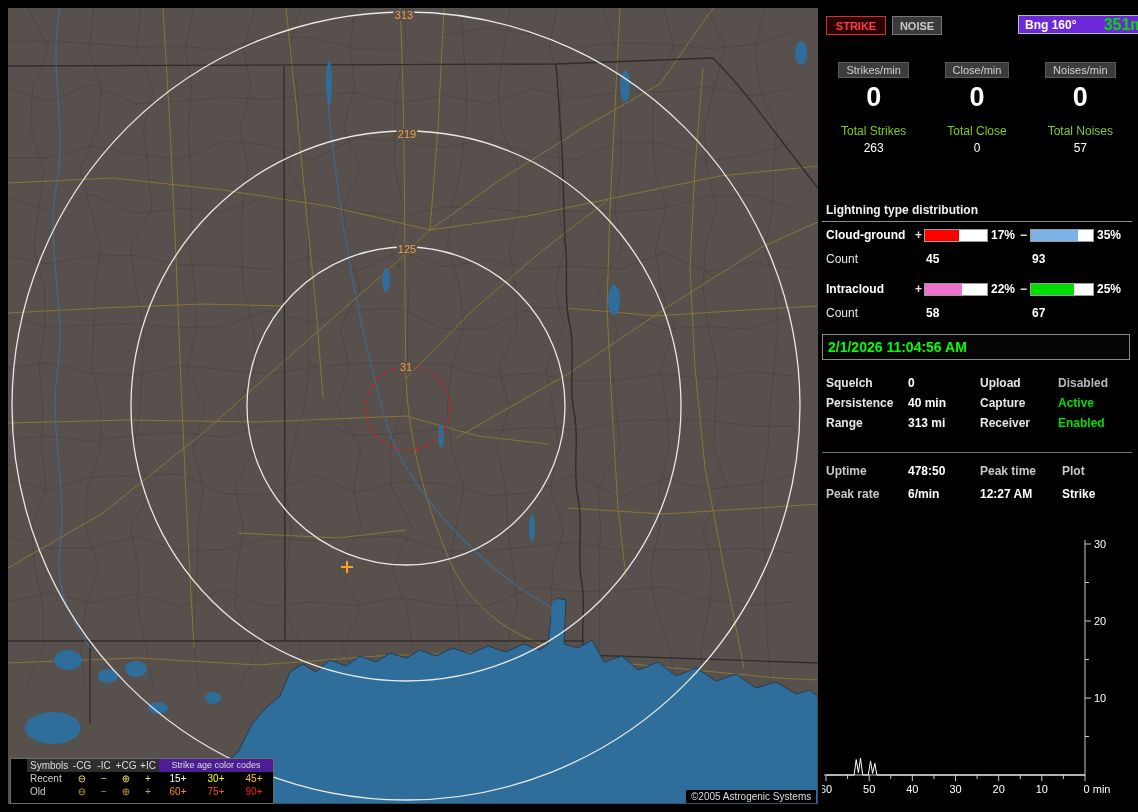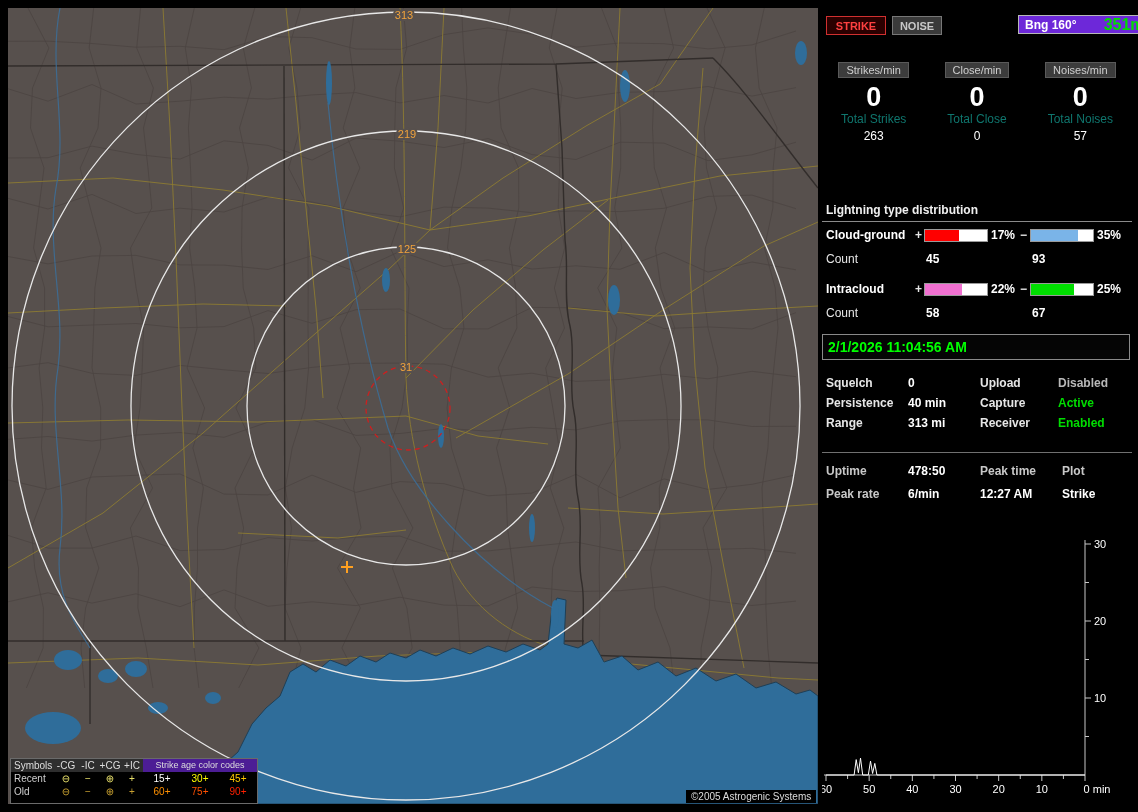--- a/index.html
+++ b/index.html
@@ -15,21 +15,21 @@
   .water{fill:#2f6d9a;stroke:#1f3f56;stroke-width:1;}
   .river{fill:none;stroke:#3b6f9a;stroke-width:1.2;opacity:.85;}
   .ring{fill:none;stroke:#e8e8e8;stroke-width:1.3;}
   #alarm-ring{fill:none;stroke:#cc2020;stroke-width:1.3;stroke-dasharray:5 4;}
   .ringlbl{fill:#f0a23c;font-size:11px;font-family:"Liberation Sans",sans-serif;text-anchor:middle;
            paint-order:stroke;stroke:#57504d;stroke-width:4px;}
   #strike-marker{stroke:#ffa020;stroke-width:2;}
 
   
   #legend{position:absolute;left:2px;top:750px;width:246px;height:44px;background:#000;border:1px solid #6a6a6a;
-          font-size:10px;color:#ddd;line-height:13px;}
+          font-size:10px;color:#ddd;line-height:13px;padding-left:16px;}
   .lg-grid{display:grid;grid-template-columns:44px 22px 22px 22px 22px 38px 38px 38px;}
   .lg-grid span{display:block;text-align:center;white-space:nowrap;}
   .lg-head{background:#2e2e2e;}
   .lg-age-h{grid-column:span 3;background:#4c1d95;font-size:9px;}
   .lg-label{text-align:left !important;padding-left:3px;color:#cfcfcf;}
   .lg-sym-h{text-align:left !important;padding-left:3px;}
   #copyright{position:absolute;left:678px;top:782px;background:#000;color:#ddd;font-size:10px;padding:1px 5px;text-align:right;}
 
   
   #sidebar{position:absolute;left:822px;top:8px;width:310px;height:796px;background:#000;color:#e6e6e6;font-size:12px;}
@@ -41,21 +41,21 @@
   #bng-box{position:absolute;left:168px;top:7px;width:138px;height:19px;border:1px solid #b8b8b8;background:#6d28d9;
            display:flex;align-items:center;justify-content:space-between;padding:0 6px;box-sizing:border-box;margin-left:28px;}
   #bng-label{color:#fff;font-weight:bold;font-size:12px;}
   #bng-value{color:#00dd00;font-weight:bold;font-size:16px;}
 
   .rates{position:absolute;top:54px;left:0;right:0;display:flex;text-align:center;}
   .rate-col{flex:1;}
   .rate-btn{display:inline-block;background:#3c3c3c;border:1px solid #5a5a5a;color:#cfcfcf;font-size:11px;
             padding:1px 7px;margin-bottom:4px;text-align:right;}
   .rate-val{font-size:27px;font-weight:bold;color:#fff;line-height:30px;}
-  .rate-total-label{color:#0f766e;}
+  .rate-total-label{margin-top:12px;color:#84cc16;}
   .rate-total{margin-top:3px;color:#fff;}
 
   #dist-title{position:absolute;top:195px;left:0;right:0;padding:0 0 4px 4px;color:#f0f0f0;border-bottom:1px solid #8a8a8a;font-weight:bold;}
   .drow{position:absolute;left:0;right:0;height:14px;}
   .drow span{position:absolute;white-space:nowrap;}
   .d-label{left:4px;font-weight:bold;color:#fff;}
   .d-plus{left:93px;font-weight:bold;}
   .d-minus{left:198px;font-weight:bold;}
   .bar{position:absolute;top:1px;width:62px;height:11px;background:#fff;border:1px solid #9a9a9a;}
   .bar .fill{display:block;height:100%;}

